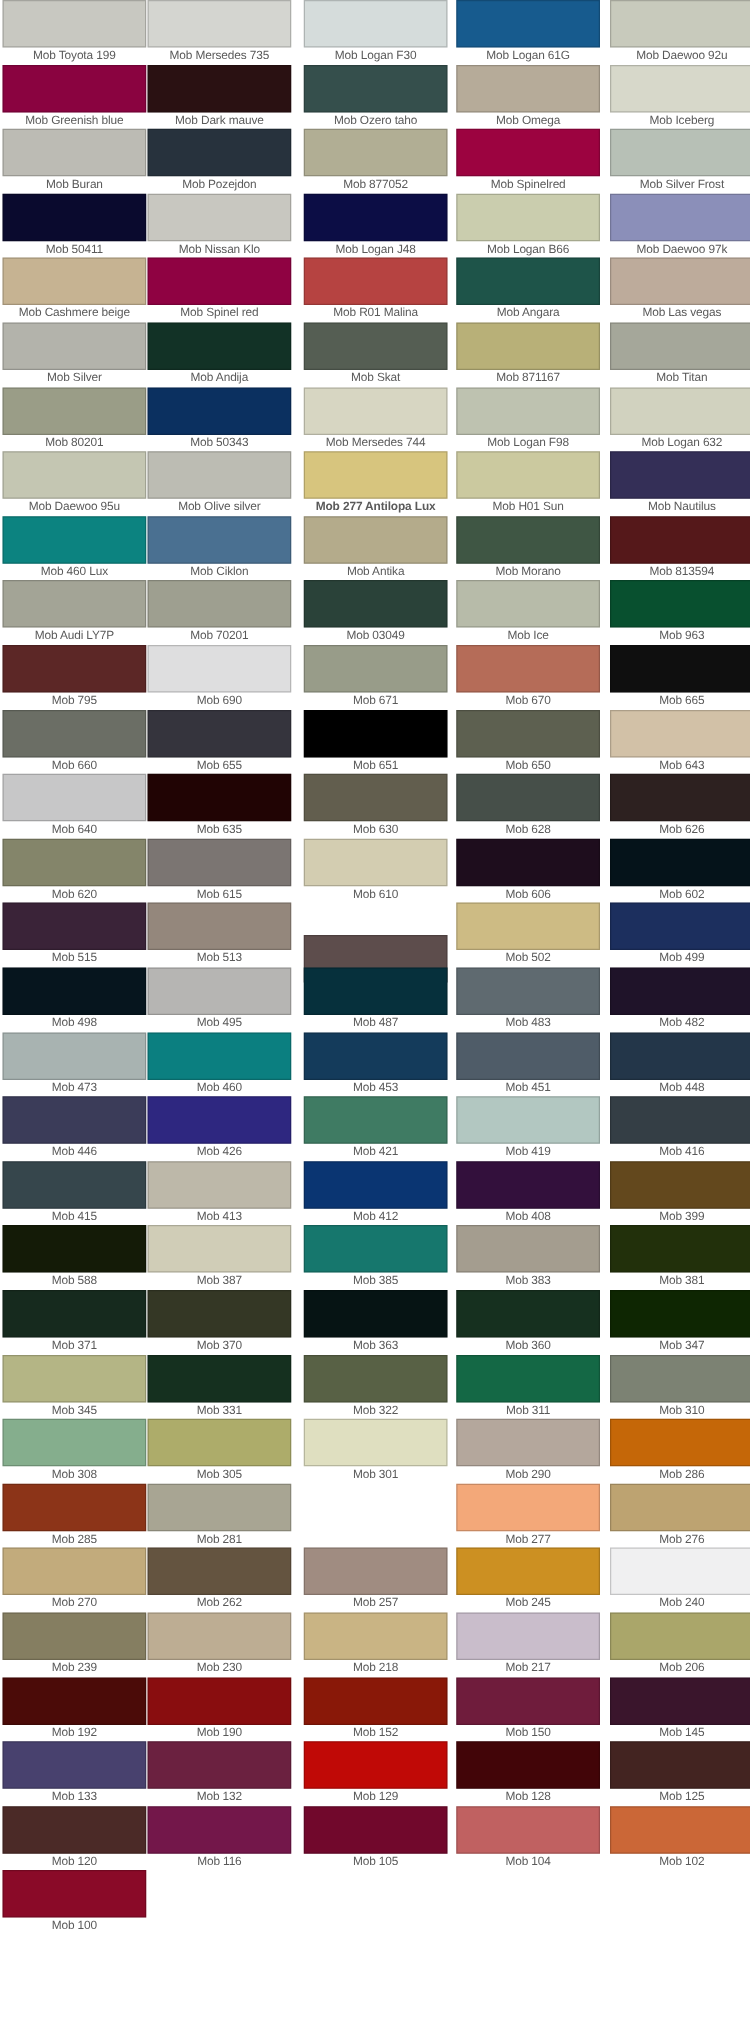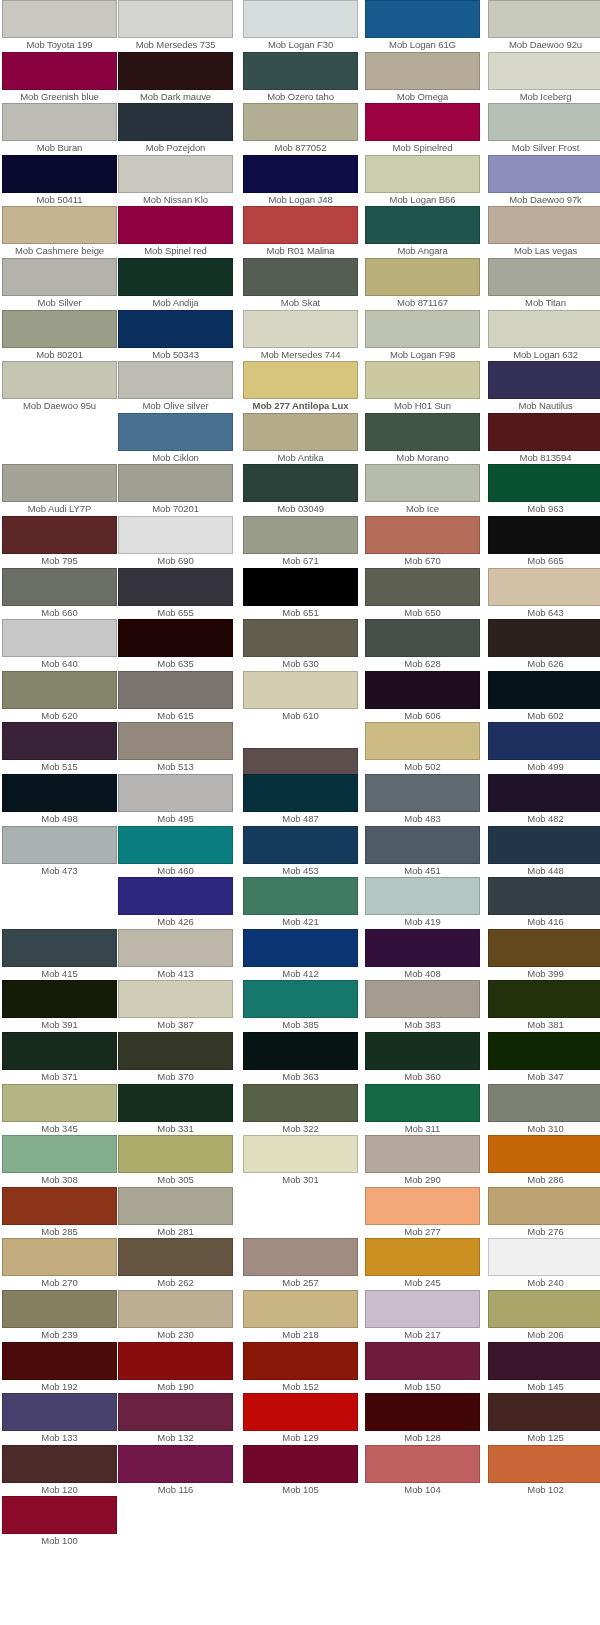--- a/index.html
+++ b/index.html
@@ -204,20 +204,24 @@
       <span class="swatch-label">Mob 277 Antilopa Lux</span>
     </div>
     <div class="swatch-cell" style="left: 365px; top: 361px;">
       <span class="swatch-chip" title="#cbc99f" style="background-color: rgb(203, 201, 159);"></span>
       <span class="swatch-label">Mob H01 Sun</span>
     </div>
     <div class="swatch-cell" style="left: 488px; top: 361px;">
       <span class="swatch-chip" title="#342f57" style="background-color: rgb(52, 47, 87);"></span>
       <span class="swatch-label">Mob Nautilus</span>
     </div>
+    <div class="swatch-cell" style="left: 2px; top: 413px;">
+      <span class="swatch-chip" title="#0c8380" style="background-color: rgb(12, 131, 128);"></span>
+      <span class="swatch-label">Mob 460 Lux</span>
+    </div>
     <div class="swatch-cell" style="left: 118px; top: 413px;">
       <span class="swatch-chip" title="#4a7091" style="background-color: rgb(74, 112, 145);"></span>
       <span class="swatch-label">Mob Ciklon</span>
     </div>
     <div class="swatch-cell" style="left: 243px; top: 413px;">
       <span class="swatch-chip" title="#b4ab8b" style="background-color: rgb(180, 171, 139);"></span>
       <span class="swatch-label">Mob Antika</span>
     </div>
     <div class="swatch-cell" style="left: 365px; top: 413px;">
       <span class="swatch-chip" title="#3f5644" style="background-color: rgb(63, 86, 68);"></span>
@@ -380,20 +384,24 @@
       <span class="swatch-label">Mob 453</span>
     </div>
     <div class="swatch-cell" style="left: 365px; top: 826px;">
       <span class="swatch-chip" title="#4f5c68" style="background-color: rgb(79, 92, 104);"></span>
       <span class="swatch-label">Mob 451</span>
     </div>
     <div class="swatch-cell" style="left: 488px; top: 826px;">
       <span class="swatch-chip" title="#233649" style="background-color: rgb(35, 54, 73);"></span>
       <span class="swatch-label">Mob 448</span>
     </div>
+    <div class="swatch-cell" style="left: 2px; top: 877px;">
+      <span class="swatch-chip" title="#3b3c59" style="background-color: rgb(59, 60, 89);"></span>
+      <span class="swatch-label">Mob 446</span>
+    </div>
     <div class="swatch-cell" style="left: 118px; top: 877px;">
       <span class="swatch-chip" title="#2e2780" style="background-color: rgb(46, 39, 128);"></span>
       <span class="swatch-label">Mob 426</span>
     </div>
     <div class="swatch-cell" style="left: 243px; top: 877px;">
       <span class="swatch-chip" title="#3f7b63" style="background-color: rgb(63, 123, 99);"></span>
       <span class="swatch-label">Mob 421</span>
     </div>
     <div class="swatch-cell" style="left: 365px; top: 877px;">
       <span class="swatch-chip" title="#b2c7c1" style="background-color: rgb(178, 199, 193);"></span>
@@ -418,21 +426,21 @@
     <div class="swatch-cell" style="left: 365px; top: 929px;">
       <span class="swatch-chip" title="#33103c" style="background-color: rgb(51, 16, 60);"></span>
       <span class="swatch-label">Mob 408</span>
     </div>
     <div class="swatch-cell" style="left: 488px; top: 929px;">
       <span class="swatch-chip" title="#63481d" style="background-color: rgb(99, 72, 29);"></span>
       <span class="swatch-label">Mob 399</span>
     </div>
     <div class="swatch-cell" style="left: 2px; top: 980px;">
       <span class="swatch-chip" title="#141b07" style="background-color: rgb(20, 27, 7);"></span>
-      <span class="swatch-label">Mob 391</span>
+      <span class="swatch-label">Mob 588</span>
     </div>
     <div class="swatch-cell" style="left: 118px; top: 980px;">
       <span class="swatch-chip" title="#d0cdb7" style="background-color: rgb(208, 205, 183);"></span>
       <span class="swatch-label">Mob 387</span>
     </div>
     <div class="swatch-cell" style="left: 243px; top: 980px;">
       <span class="swatch-chip" title="#16776d" style="background-color: rgb(22, 119, 109);"></span>
       <span class="swatch-label">Mob 385</span>
     </div>
     <div class="swatch-cell" style="left: 365px; top: 980px;">

